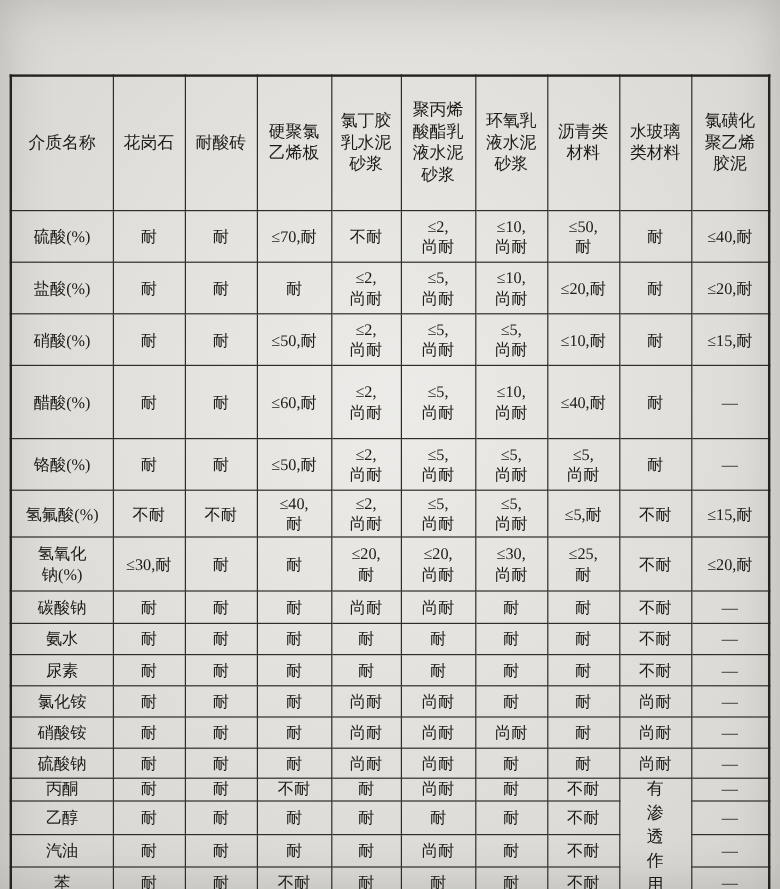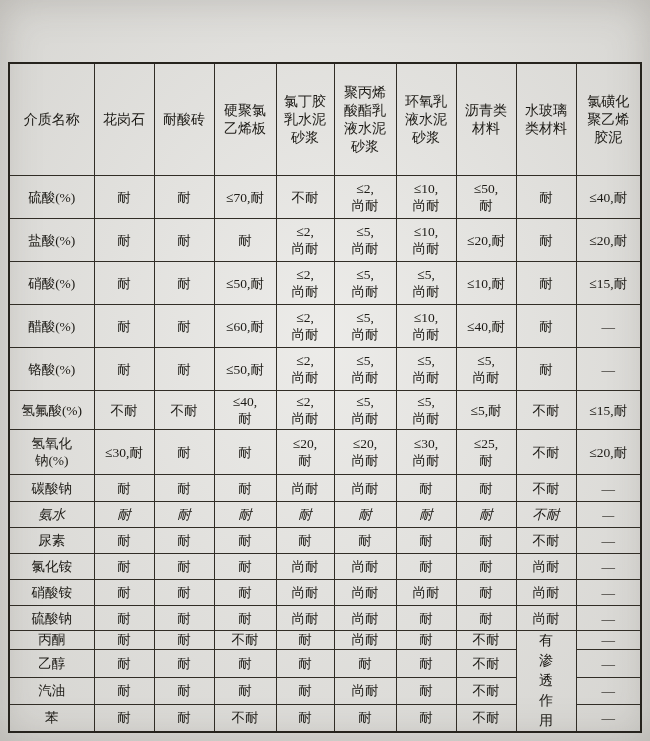--- a/index.html
+++ b/index.html
@@ -156,21 +156,21 @@
           <td>≤2,
 尚耐</td>
           <td>≤5,
 尚耐</td>
           <td>≤5,
 尚耐</td>
           <td>≤10,耐</td>
           <td>耐</td>
           <td>≤15,耐</td>
         </tr>
-        <tr style="height: 43px;">
+        <tr style="height: 61px;">
           <td>醋酸(%)</td>
           <td>耐</td>
           <td>耐</td>
           <td>≤60,耐</td>
           <td>≤2,
 尚耐</td>
           <td>≤5,
 尚耐</td>
           <td>≤10,
 尚耐</td>
@@ -232,21 +232,21 @@
           <td>耐</td>
           <td>耐</td>
           <td>耐</td>
           <td>尚耐</td>
           <td>尚耐</td>
           <td>耐</td>
           <td>耐</td>
           <td>不耐</td>
           <td>—</td>
         </tr>
-        <tr style="height: 26px; font-style: italic;">
+        <tr style="height: 26px;">
           <td>氨水</td>
           <td>耐</td>
           <td>耐</td>
           <td>耐</td>
           <td>耐</td>
           <td>耐</td>
           <td>耐</td>
           <td>耐</td>
           <td>不耐</td>
           <td>—</td>

